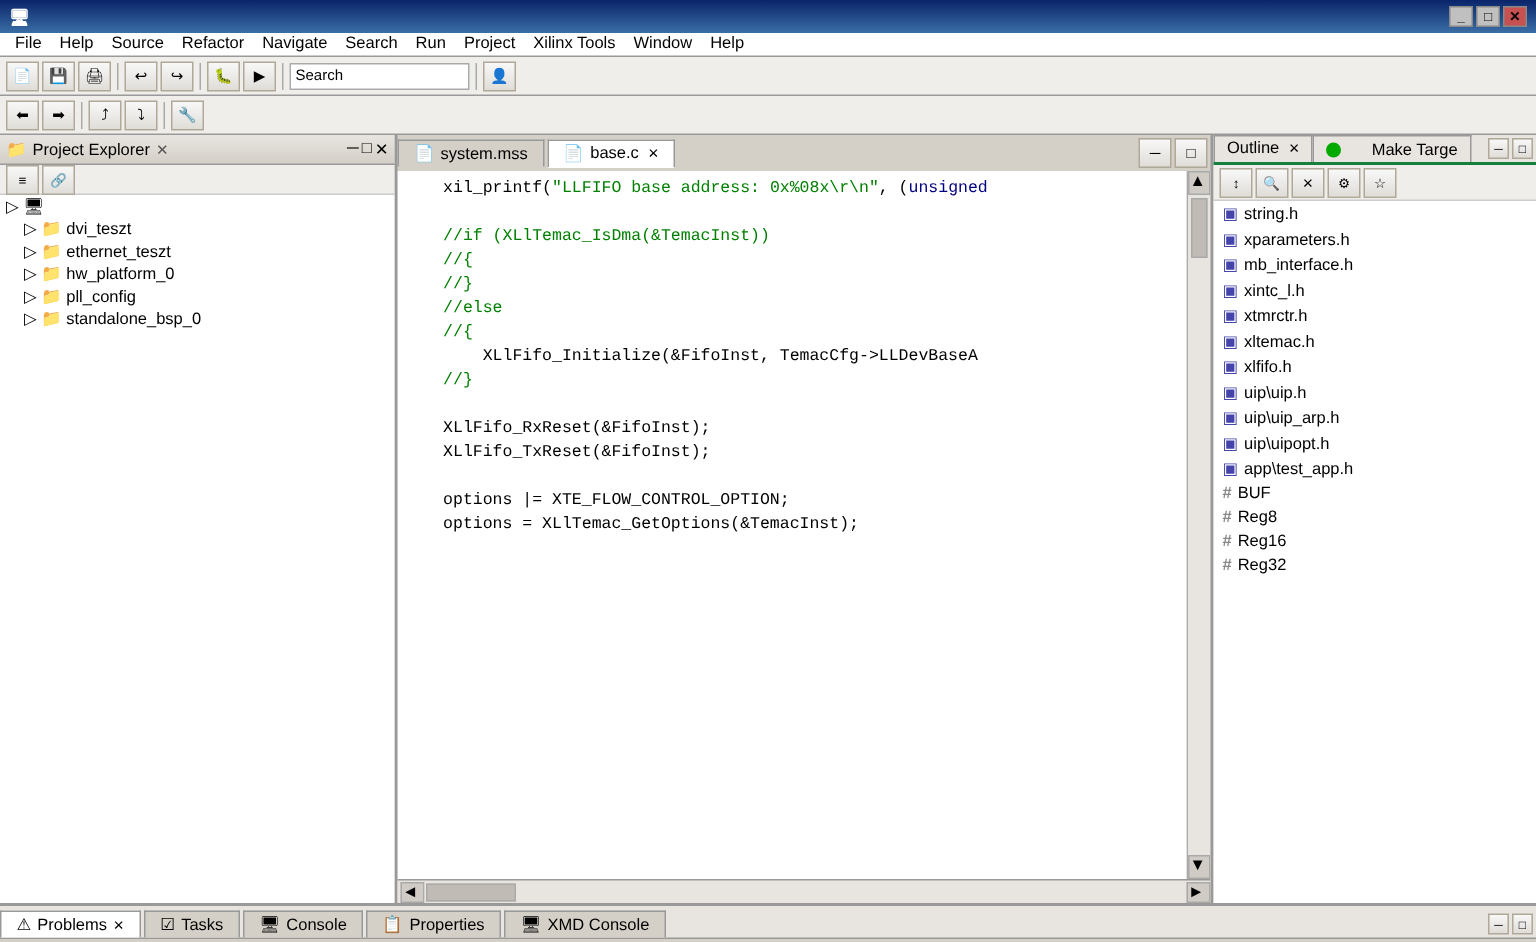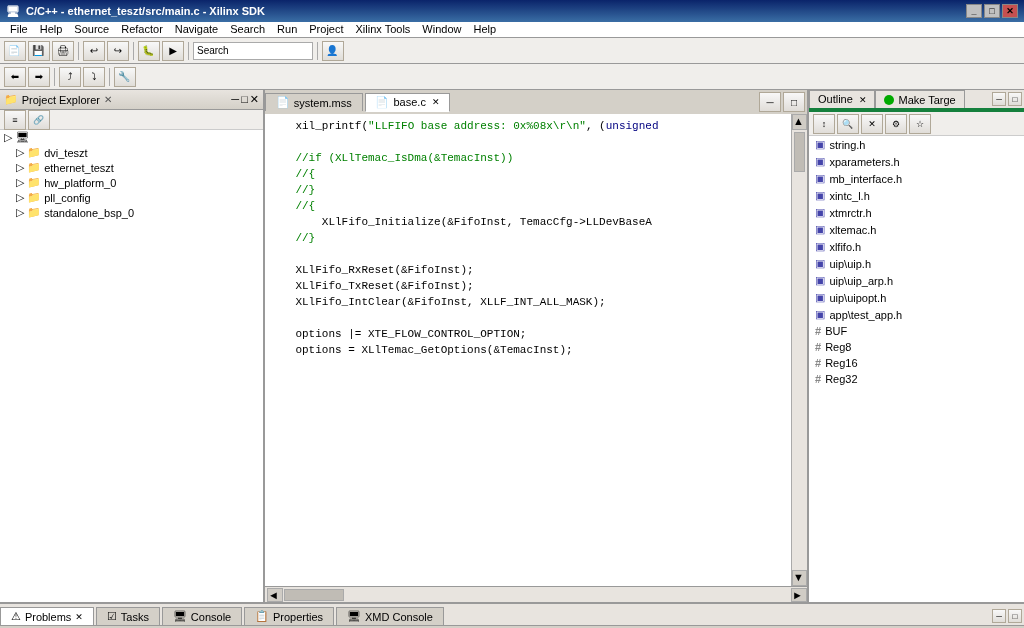--- a/index.html
+++ b/index.html
@@ -180,21 +180,21 @@
 
     
     #right-panel {
       width: 215px;
       display: flex;
       flex-direction: column;
     }
     #right-panel-tabs {
       display: flex;
       background: #e8e4df;
-      border-bottom: 4px solid #15803d;
+      border-bottom: 2px solid #15803d;
     }
     .right-tab {
       padding: 2px 8px;
       font-size: 11px;
       cursor: pointer;
       border: 1px solid #999;
       border-bottom: none;
       background: #d4d0c8;
     }
     .right-tab.active { background: #e8e4df; }
@@ -253,42 +253,41 @@
       background: #e8e4df;
       border-left: 1px solid #aaa;
     }
     .make-target-tab {
       padding: 2px 8px;
       font-size: 11px;
       cursor: pointer;
       background: #e8e4df;
       border: 1px solid #999;
       border-bottom: none;
-      display: flex; align-items: center; gap: 4px;
+      display: flex; align-items: center; gap: 20px;
     }
     .green-dot {
       width: 10px; height: 10px;
       background: #00aa00;
       border-radius: 50%;
       display: inline-block;
     }
 
     #editor-outer {
       display: flex;
       flex: 1;
       overflow: hidden;
     }
   </style>
 </head>
 <body>
 
 <div id="title-bar">
   <div id="title-bar-left">
     <span>🖥</span>
-    <span>C/C++ - ethernet_teszt/src/main.c - Xilinx SDK</span>
   </div>
   <div id="title-bar-controls">
     <div class="title-btn">_</div>
     <div class="title-btn">□</div>
     <div class="title-btn close">✕</div>
   </div>
 </div>
 
 <div id="menu-bar">
 <div class="menu-item">File</div>
@@ -401,27 +400,27 @@
         <div class="tb-btn">□</div>
       </div>
     </div>
     <div id="editor-outer">
       <div id="code-area">
         <div class="code-line">    xil_printf(<span class="code-string">"LLFIFO base address: 0x%08x\r\n"</span>, (<span class="code-type">unsigned</span></div>
         <div class="code-line">&nbsp;</div>
         <div class="code-line"><span class="code-comment">    //if (XLlTemac_IsDma(&amp;TemacInst))</span></div>
         <div class="code-line"><span class="code-comment">    //{</span></div>
         <div class="code-line"><span class="code-comment">    //}</span></div>
+        <div class="code-line"><span class="code-comment">    //else</span></div>
         <div class="code-line"><span class="code-comment">    //{</span></div>
         <div class="code-line">        XLlFifo_Initialize(&amp;FifoInst, TemacCfg-&gt;LLDevBaseA</div>
         <div class="code-line"><span class="code-comment">    //}</span></div>
         <div class="code-line">&nbsp;</div>
         <div class="code-line">    XLlFifo_RxReset(&amp;FifoInst);</div>
         <div class="code-line">    XLlFifo_TxReset(&amp;FifoInst);</div>
-        <div class="code-line">    XLlFifo_IntClear(&amp;FifoInst, XLLF_INT_ALL_MASK);</div>
         <div class="code-line">&nbsp;</div>
         <div class="code-line">    options |= XTE_FLOW_CONTROL_OPTION;</div>
         <div class="code-line">    options = XLlTemac_GetOptions(&amp;TemacInst);</div>
       </div>
       <div class="panel-scrollbar" style="display:flex;flex-direction:column;">
         <div style="height:16px;background:#d0ccc5;border:1px solid #aaa;">▲</div>
         <div style="flex:1;">
           <div style="height:40px;background:#c0bcb5;border:1px solid #aaa;margin:2px;"></div>
         </div>
         <div style="height:16px;background:#d0ccc5;border:1px solid #aaa;">▼</div>

